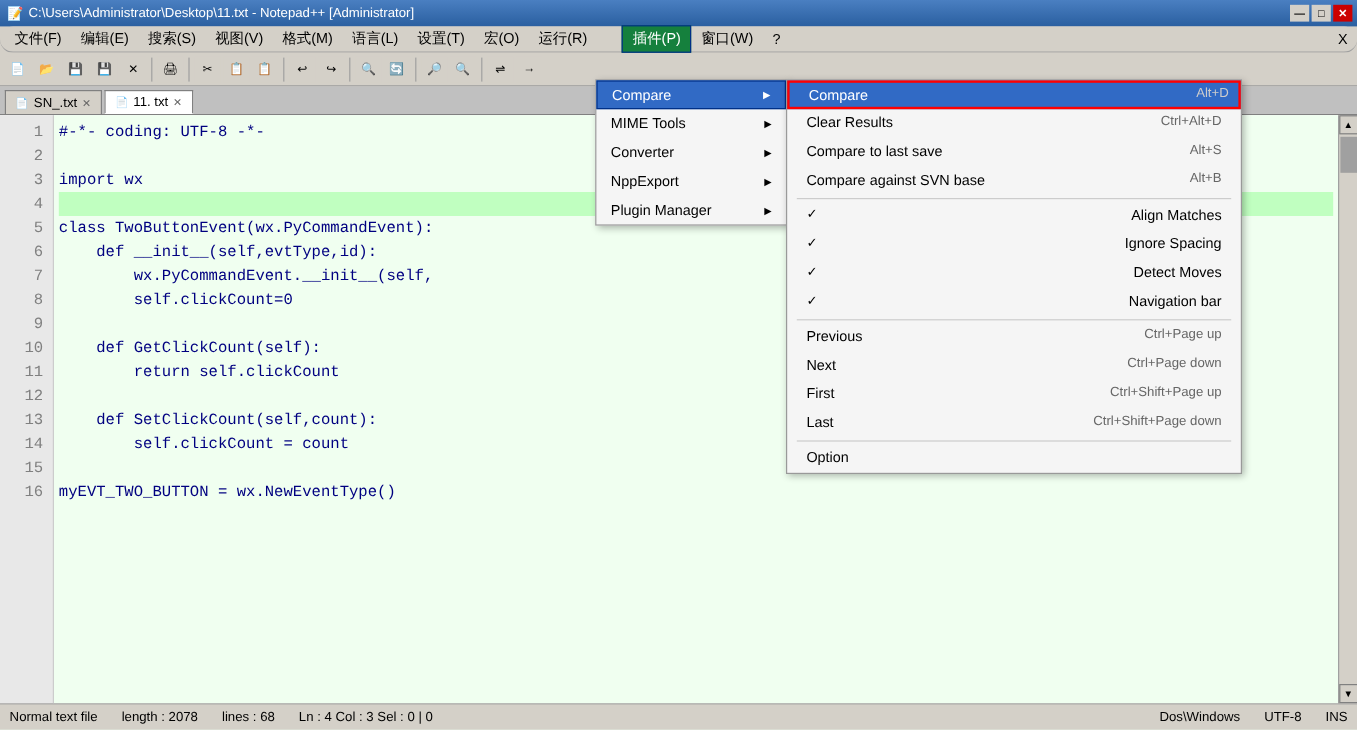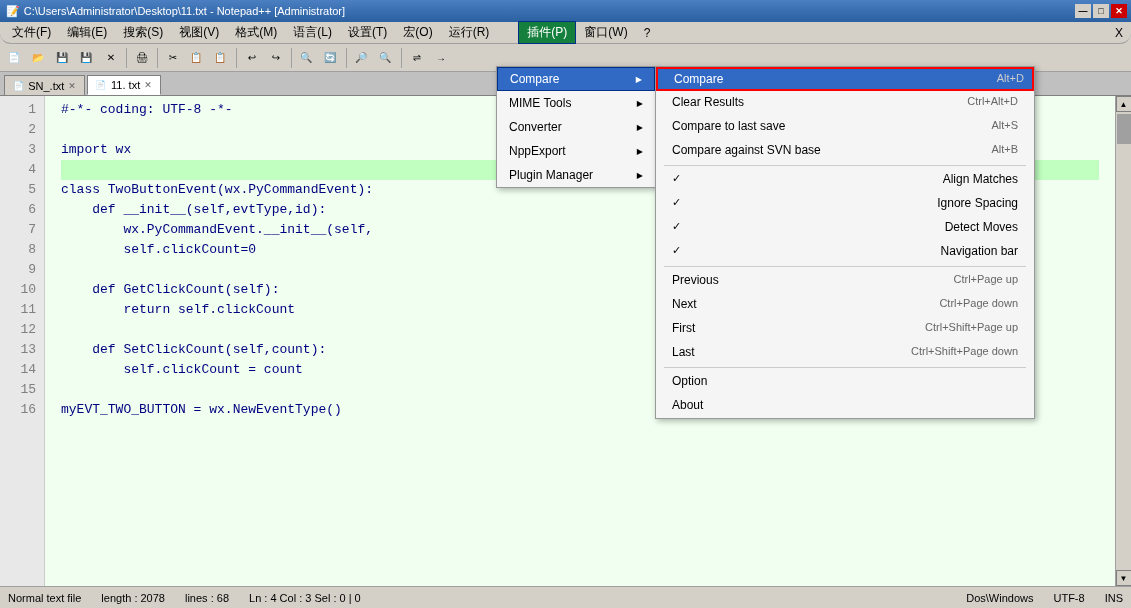--- a/index.html
+++ b/index.html
@@ -108,21 +108,21 @@
     .line-num {
       height: 20px;
       text-align: right;
       padding-right: 8px;
       line-height: 20px;
     }
 
     
     .code-area {
       flex: 1;
-      padding: 4px 16px;
+      padding: 4px 4px;
       font-family: 'Courier New', monospace;
       font-size: 13px;
       overflow: hidden;
       background: #f0fff0;
       position: relative;
     }
     .code-line {
       height: 20px;
       line-height: 20px;
       white-space: pre;
@@ -430,18 +430,15 @@
     <div class="compare-item">
       <span>Last</span>
       <span class="compare-shortcut">Ctrl+Shift+Page down</span>
     </div>
     <div class="compare-divider"></div>
 
     <div class="compare-item">
       <span>Option</span>
     </div>
 
-    <div class="compare-item">
-      <span>About</span>
-    </div>
   </div>
 
 </div>
 
 </body></html>

